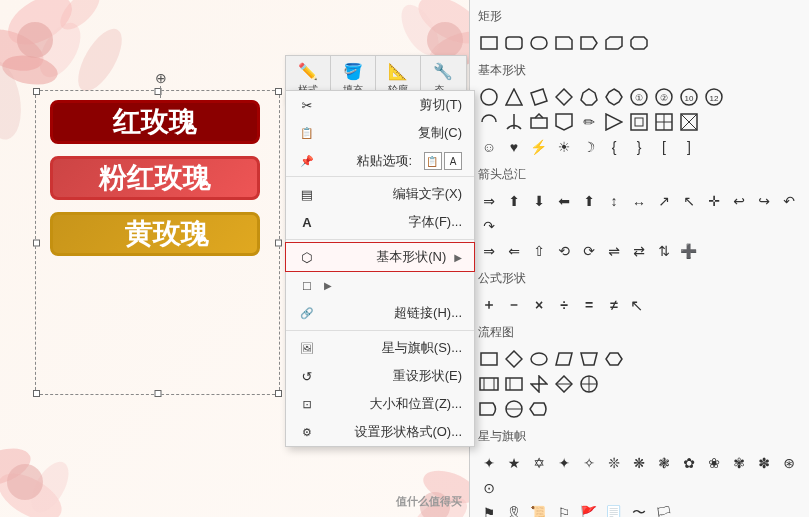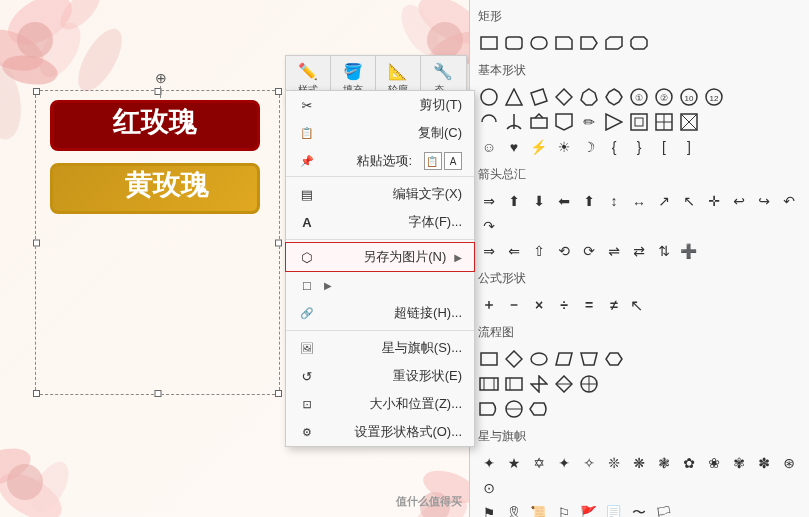--- a/index.html
+++ b/index.html
@@ -27,23 +27,24 @@
       position: absolute;
       top: 100px;
       left: 50px;
       display: flex;
       flex-direction: column;
       gap: 12px;
     }
 
     .rose-shape {
       width: 210px;
-      height: 51px;
+      height: 44px;
       border-radius: 8px;
       display: flex;
+      align-items: center;
       justify-content: center;
       font-size: 28px;
       font-weight: bold;
       color: white;
       cursor: pointer;
       position: relative;
     }
 
     .rose-red { background-color: #8b0000; border: 3px solid #a00000; }
     .rose-dark { background-color: #2a2a2a; border: 3px solid #444; }
@@ -246,20 +247,23 @@
 
   <div style="position:absolute;top:70px;left:155px;display:flex;flex-direction:column;align-items:center;">
     <div style="font-size:14px;color:#555;">⊕</div>
     <div style="width:1px;height:12px;background:#888;"></div>
   </div>
 
   <div class="slide-shapes">
     <div class="rose-shape rose-red">
       <span>红玫瑰</span>
     </div>
+    <div class="rose-shape rose-pink">
+      <span>粉红玫瑰</span>
+    </div>
     <div class="rose-shape rose-yellow" style="color:#fff;">
       <span>黄玫瑰</span>
     </div>
   </div>
 
   <div class="watermark">值什么值得买</div>
 </div>
 
 <div class="mini-toolbar" style="top:55px;left:285px;">
   <div class="toolbar-btn">
@@ -308,21 +312,21 @@
   </div>
 
   <div class="menu-item">
     <span class="menu-item-icon" style="font-weight:bold;">A</span>
     <span class="menu-item-label">字体(F)...</span>
   </div>
   <div class="menu-separator"></div>
 
   <div class="menu-item menu-item-highlight" style="background:#fff7f7;outline:1.5px solid #cc2222;">
     <span class="menu-item-icon">⬡</span>
-    <span class="menu-item-label">另存为图片(N)</span>
+    <span class="menu-item-label">基本形状(N)</span>
     <span class="menu-item-arrow">▶</span>
   </div>
 
   <div class="menu-item">
     <span class="menu-item-icon">□</span>
     <span class="menu-item-arrow">▶</span>
   </div>
 
   <div class="menu-item">
     <span class="menu-item-icon" style="font-size:11px;">🔗</span>

